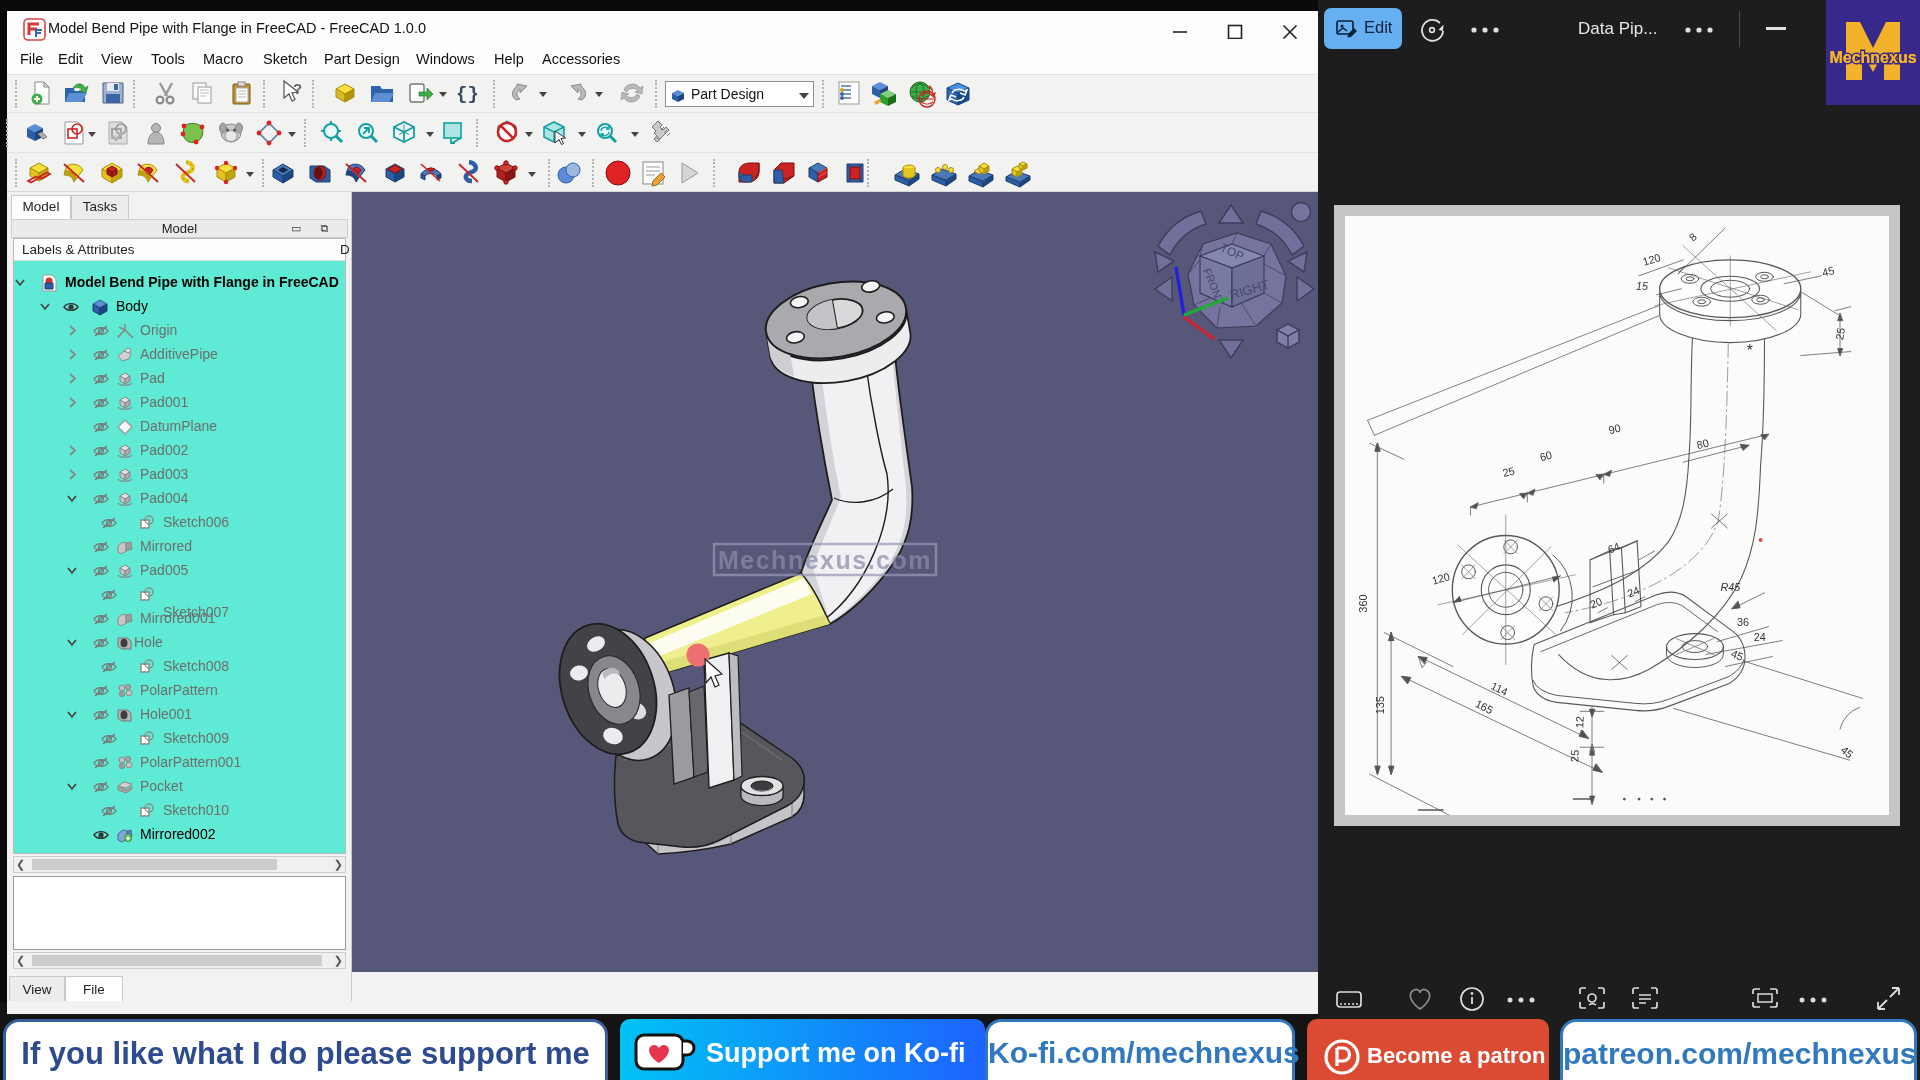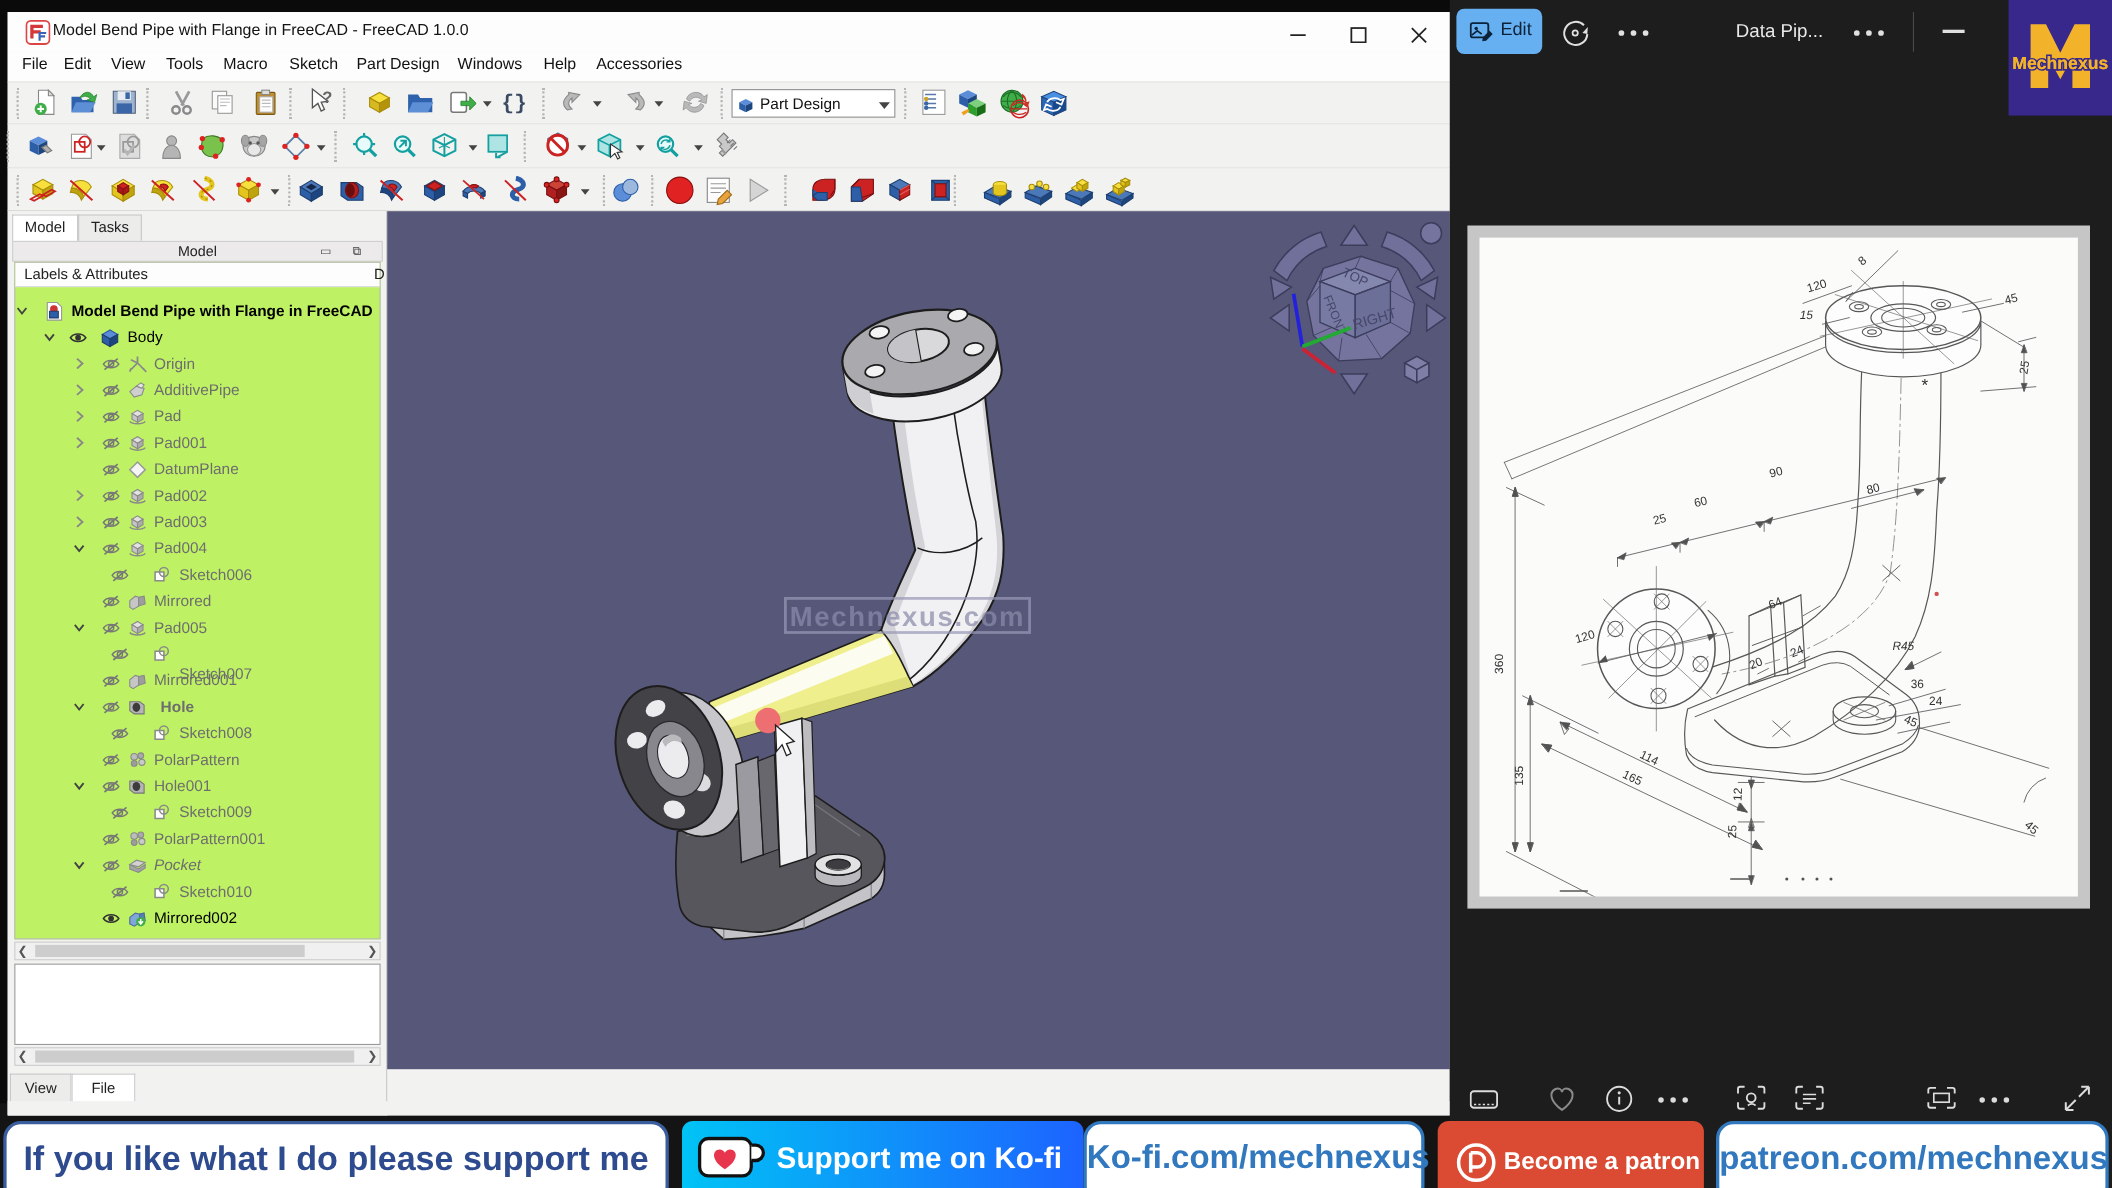--- a/index.html
+++ b/index.html
@@ -13,21 +13,21 @@
 .winbtn { top:12px; color:#222; }
 #menubar { left:0; top:37px; width:100%; height:26px; background:#fdfdfd; font-size:14.5px; color:#111; }
 #menubar span { position:absolute; top:3px; }
 .tb { left:0; width:100%; background:#f2f2f1; border-top:1px solid #e4e4e2; }
 .sep { position:absolute; width:5px; border-left:2px dotted #b5b5b5; }
 .ic { position:absolute; width:26px; height:26px; }
 
 #lpanel { left:0; top:181px; width:345px; height:822px; background:#f2f2f1; border-right:1px solid #c9c9c9;}
 .ptab { position:absolute; border:1px solid #c9c9c9; border-bottom:none; background:#ececea; font-size:13.5px; color:#222; text-align:center; }
 .ptab.on { background:#fff; }
-#treewrap { left:6px; top:46px; width:333px; height:616px; background:#bef264; border:1px solid #b9b9b9; }
+#treewrap { left:6px; top:46px; width:333px; height:616px; background:#5eead4; border:1px solid #b9b9b9; }
 .trow { position:absolute; left:0; width:100%; height:24px; font-size:14px; color:#6e6e6e; white-space:nowrap; }
 .trow.blk { color:#000; }
 .trow .lbl { position:absolute; top:3px; }
 #tree { position:absolute; left:0; top:24px; width:100%; }
 
 #vp { left:345px; top:181px; width:966px; height:780px; background:#575779; }
 #tabbar { left:345px; top:961px; width:966px; height:29px; background:#f4f4f3; border-top:1px solid #d0d0d0;}
 #doctab { left:8px; top:2px; height:27px; background:#fbfbfb; border:1px solid #c6c6c6; border-bottom:none; font-size:13.5px; color:#111; }
 #statusbar { left:0; top:990px; width:1311px; height:13px; background:#f2f2f1; }
 
@@ -736,21 +736,21 @@
                 <path d="M2 3 l4 5 4-5" fill="none" stroke="#444" stroke-width="1.7"></path>
               </svg>
               <svg class="abs" style="left:78px;top:4px" width="18" height="16">
                 <path d="M2 8 C5 3.5 13 3.5 16 8 C13 12.5 5 12.5 2 8z" fill="none" stroke="#777" stroke-width="1.3"></path>
                 <circle cx="9" cy="8" r="2.4" fill="none" stroke="#777" stroke-width="1.2"></circle>
                 <path d="M3 13 L15 3" stroke="#777" stroke-width="1.5"></path>
               </svg>
               <svg class="abs" style="left:102px;top:3px" width="18" height="18">
                 <use href="#tic-hole"></use>
               </svg>
-              <span class="lbl" style="left:132px;font-weight:bold;">Hole</span>
+              <span class="lbl" style="left:120px;">Hole</span>
             </div>
         <div class="trow" style="top:392px">
               <svg class="abs" style="left:86px;top:4px" width="18" height="16">
                 <path d="M2 8 C5 3.5 13 3.5 16 8 C13 12.5 5 12.5 2 8z" fill="none" stroke="#777" stroke-width="1.3"></path>
                 <circle cx="9" cy="8" r="2.4" fill="none" stroke="#777" stroke-width="1.2"></circle>
                 <path d="M3 13 L15 3" stroke="#777" stroke-width="1.5"></path>
               </svg>
               <svg class="abs" style="left:124px;top:3px" width="18" height="18">
                 <use href="#tic-sketch"></use>
               </svg>
@@ -808,21 +808,21 @@
                 <path d="M2 3 l4 5 4-5" fill="none" stroke="#444" stroke-width="1.7"></path>
               </svg>
               <svg class="abs" style="left:78px;top:4px" width="18" height="16">
                 <path d="M2 8 C5 3.5 13 3.5 16 8 C13 12.5 5 12.5 2 8z" fill="none" stroke="#777" stroke-width="1.3"></path>
                 <circle cx="9" cy="8" r="2.4" fill="none" stroke="#777" stroke-width="1.2"></circle>
                 <path d="M3 13 L15 3" stroke="#777" stroke-width="1.5"></path>
               </svg>
               <svg class="abs" style="left:102px;top:3px" width="18" height="18">
                 <use href="#tic-pocket"></use>
               </svg>
-              <span class="lbl" style="left:126px;font-style:italic;">Pocket</span>
+              <span class="lbl" style="left:126px;">Pocket</span>
             </div>
         <div class="trow" style="top:536px">
               <svg class="abs" style="left:86px;top:4px" width="18" height="16">
                 <path d="M2 8 C5 3.5 13 3.5 16 8 C13 12.5 5 12.5 2 8z" fill="none" stroke="#777" stroke-width="1.3"></path>
                 <circle cx="9" cy="8" r="2.4" fill="none" stroke="#777" stroke-width="1.2"></circle>
                 <path d="M3 13 L15 3" stroke="#777" stroke-width="1.5"></path>
               </svg>
               <svg class="abs" style="left:124px;top:3px" width="18" height="18">
                 <use href="#tic-sketch"></use>
               </svg>

